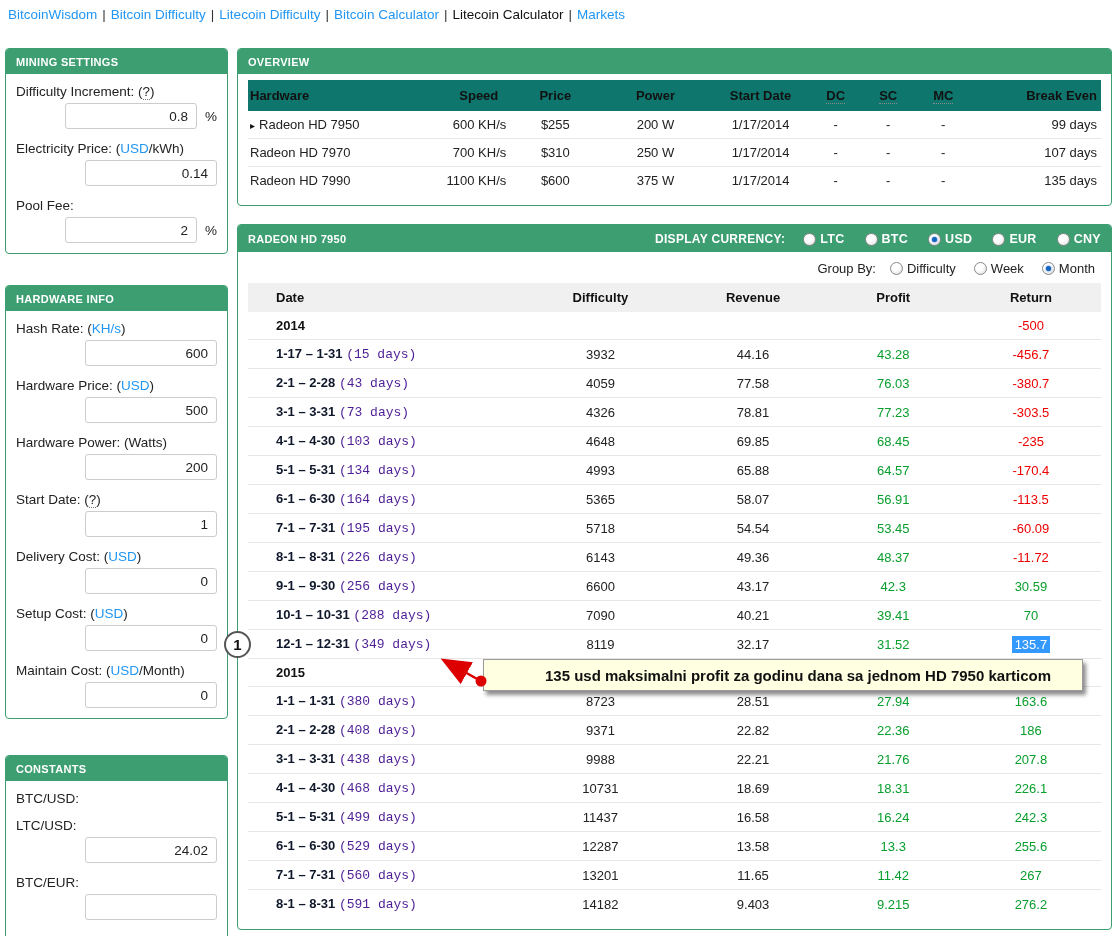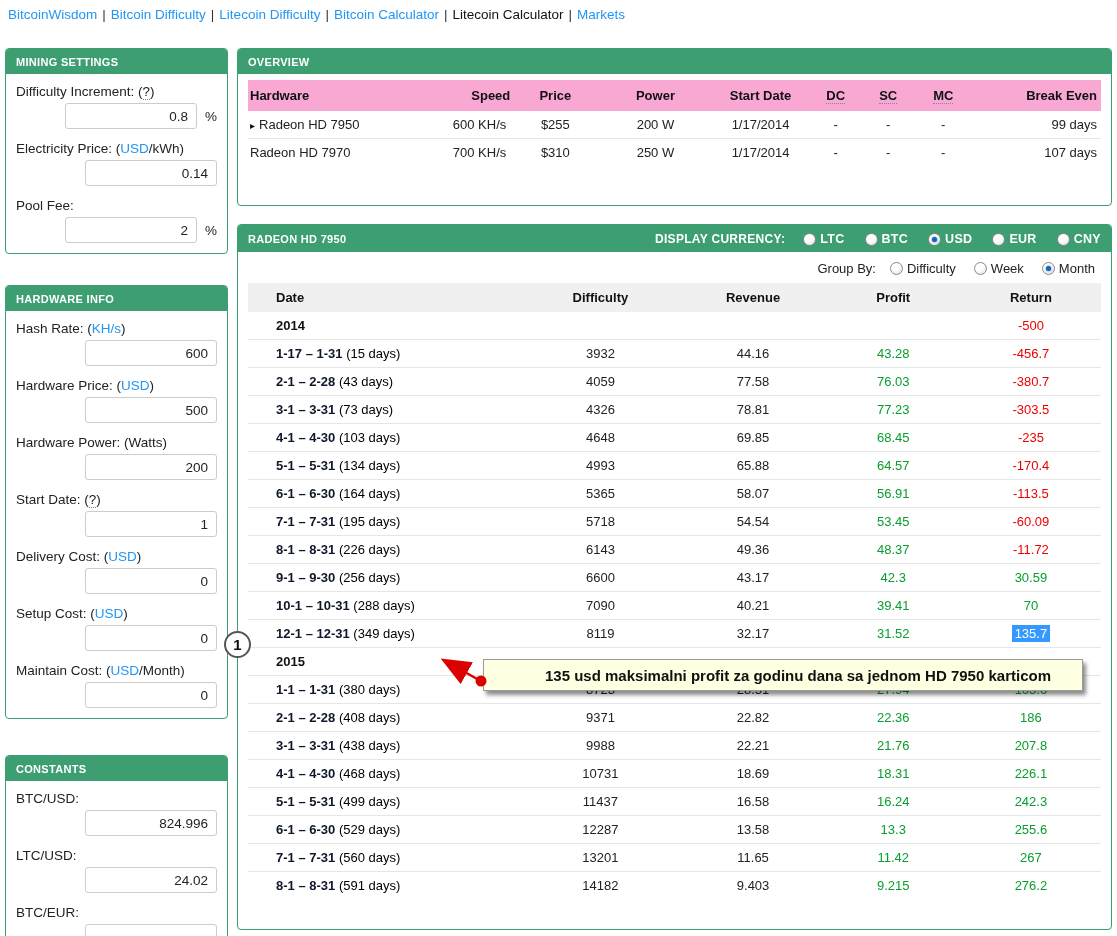--- a/index.html
+++ b/index.html
@@ -32,21 +32,21 @@
   .txt { width:132px; height:26px; border:1px solid #ccc; border-radius:3px;
     text-align:right; padding:0 8px; font-size:13.5px; font-family:inherit; color:#222; background:#fff; }
   .unit { width:16px; text-align:right; font-size:13.5px; color:#222; margin-left:4px; }
   
   .main { position:absolute; left:237px; top:48px; width:875px; height:888px; }
   #panel-overview { top:0; height:158px; }
   #panel-detail { top:176px; height:706px; }
   
   table { border-collapse:collapse; font-size:13px; }
   .ov-table { width:calc(100% - 20px); margin:6px 10px 0; }
-  .ov-table th { background:#f9a8d4; font-weight:bold; color:#111; padding:8px 0; }
+  .ov-table th { background:#0f766e; font-weight:bold; color:#111; padding:8px 12px; }
   .ov-table td { padding:6px 4px; border-top:1px solid #e6e6e6; color:#222; }
   .ov-table tr:first-child td { border-top:none; }
   .ov-table th:nth-child(1), .ov-table td:nth-child(1) { text-align:left; padding-left:2px; }
   .ov-table th:nth-child(2), .ov-table td:nth-child(2) { text-align:right; }
   .ov-table th:nth-child(3), .ov-table td:nth-child(3),
   .ov-table th:nth-child(4), .ov-table td:nth-child(4),
   .ov-table th:nth-child(5), .ov-table td:nth-child(5),
   .ov-table th:nth-child(6), .ov-table td:nth-child(6),
   .ov-table th:nth-child(7), .ov-table td:nth-child(7),
   .ov-table th:nth-child(8), .ov-table td:nth-child(8) { text-align:center; }
@@ -64,21 +64,21 @@
   .groupby-row { display:flex; justify-content:flex-end; align-items:center; gap:18px;
     padding:9px 16px 7px; font-size:13px; color:#222; }
   .groupby-label { margin-right:-4px; }
   .rt { width:calc(100% - 20px); margin:0 10px; }
   .rt th { background:#f0f0f0; font-weight:bold; color:#111; padding:7px 4px; text-align:center; }
   .rt th:first-child { text-align:left; padding-left:28px; }
   .rt td { padding:6px 4px; border-top:1px solid #e6e6e6; text-align:center; color:#222; }
   .rt tr.first td { border-top:none;margin-top:8px; }
   .rt td:first-child { text-align:left; padding-left:28px; }
   .drange { font-weight:bold; color:#0f172a; }
-  .days { color:#000000; }
+  .days { color:#4c1d95;font-family:Liberation Mono, monospace; }
   .year { font-weight:bold; color:#111; }
   .pos { color:var(--pos,#089e2d); }
   .neg { color:var(--neg,#ee0000); }
   .hl { background:var(--hl,#3399ff); color:#fff; padding:1px 3px; }
   
   .badge-circle { position:absolute; left:224px; top:631px; width:27px; height:27px; border:2px solid #555;
     border-radius:50%; background:#fff; z-index:45; display:flex; align-items:center; justify-content:center;
     font-weight:bold; font-size:15px; color:#111; }
   .anno-arrow { position:absolute; left:0; top:0; z-index:46; pointer-events:none; }
   .anno-tooltip { position:absolute; left:483px; top:659px; width:600px; height:32px; z-index:44;
@@ -147,23 +147,20 @@
           <input class="txt" type="text" value="0" style="">
         </div>
       </div>
   </section>
   <section class="panel" id="panel-constants">
     <div class="panel-hd">
       <span>CONSTANTS</span>
     </div>
     <div class="panel-body">
         <div class="field-label"><span>BTC/USD:</span></div>
-        <div class="input-row">
-          <input class="txt" type="text" value="824.996" style="">
-        </div>
         <div class="field-label"><span>LTC/USD:</span></div>
         <div class="input-row">
           <input class="txt" type="text" value="24.02" style="">
         </div>
         <div class="field-label"><span>BTC/EUR:</span></div>
         <div class="input-row">
           <input class="txt" type="text" style="">
         </div>
       </div>
   </section>
@@ -204,20 +201,31 @@
           <tr>
             <td><span>Radeon HD 7970</span></td>
             <td>700 KH/s</td>
             <td>$310</td>
             <td>250 W</td>
             <td>1/17/2014</td>
             <td>-</td>
             <td>-</td>
             <td>-</td>
             <td>107 days</td>
+          </tr>
+          <tr>
+            <td><span>Radeon HD 7990</span></td>
+            <td>1100 KH/s</td>
+            <td>$600</td>
+            <td>375 W</td>
+            <td>1/17/2014</td>
+            <td>-</td>
+            <td>-</td>
+            <td>-</td>
+            <td>135 days</td>
           </tr>
         </tbody>
     </table>
   </section>
 
   <section class="panel" id="panel-detail">
     <div class="panel-hd">
       <span>RADEON HD 7950</span>
       <span class="hd-right currency-group">
         <span>DISPLAY CURRENCY:</span>

